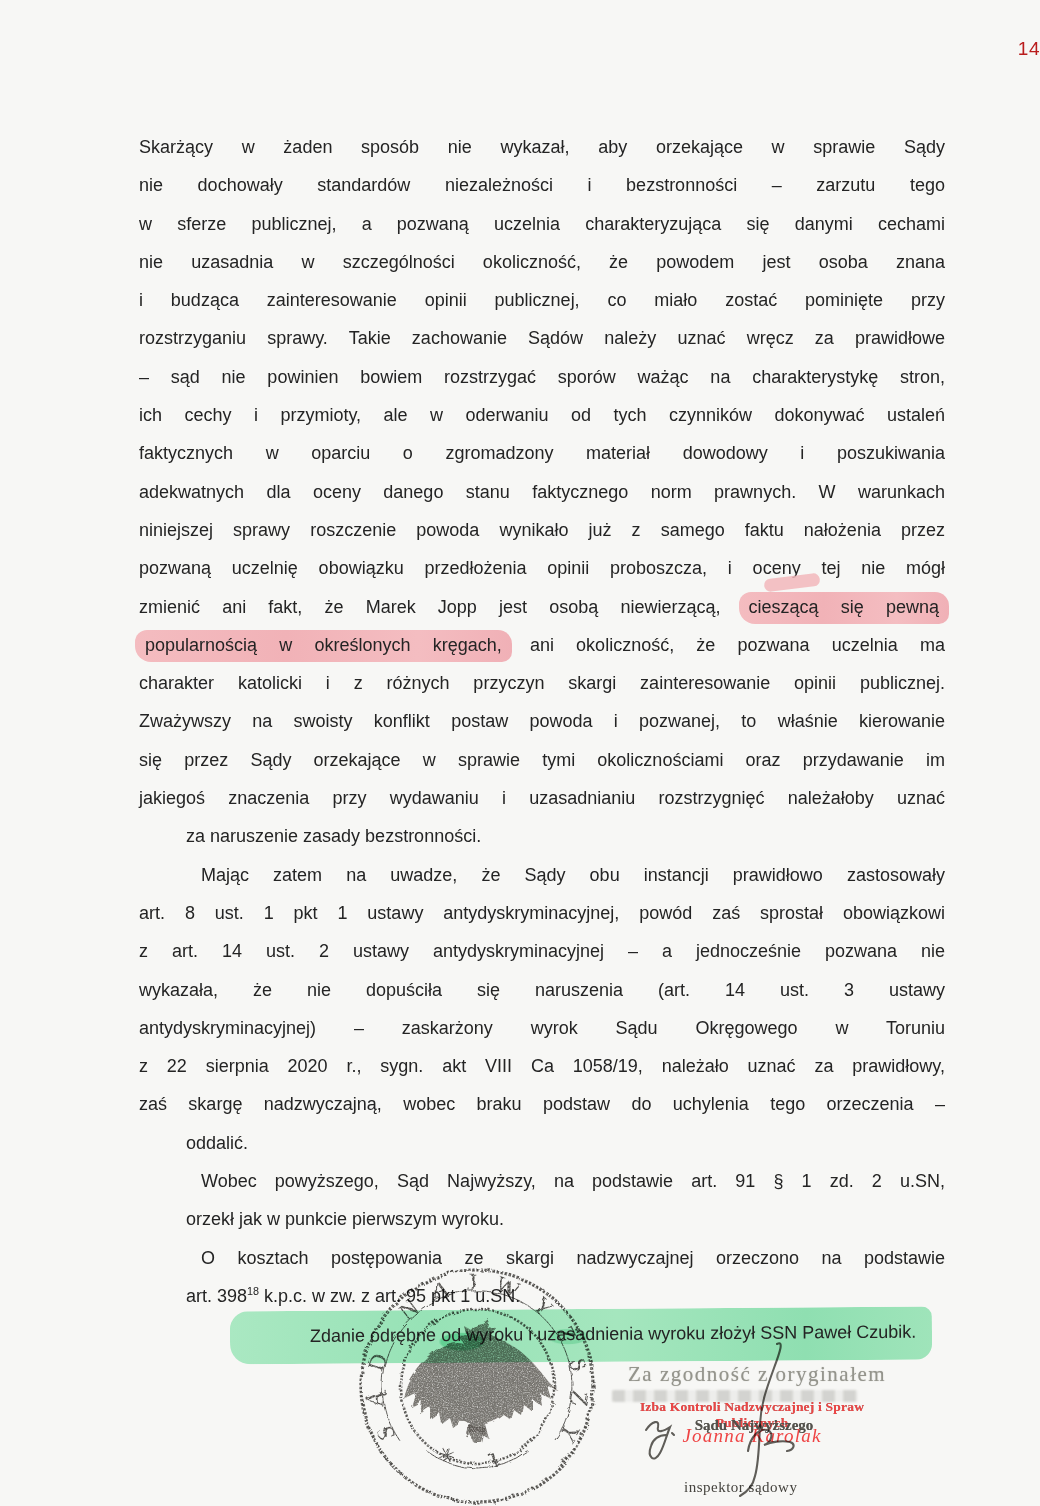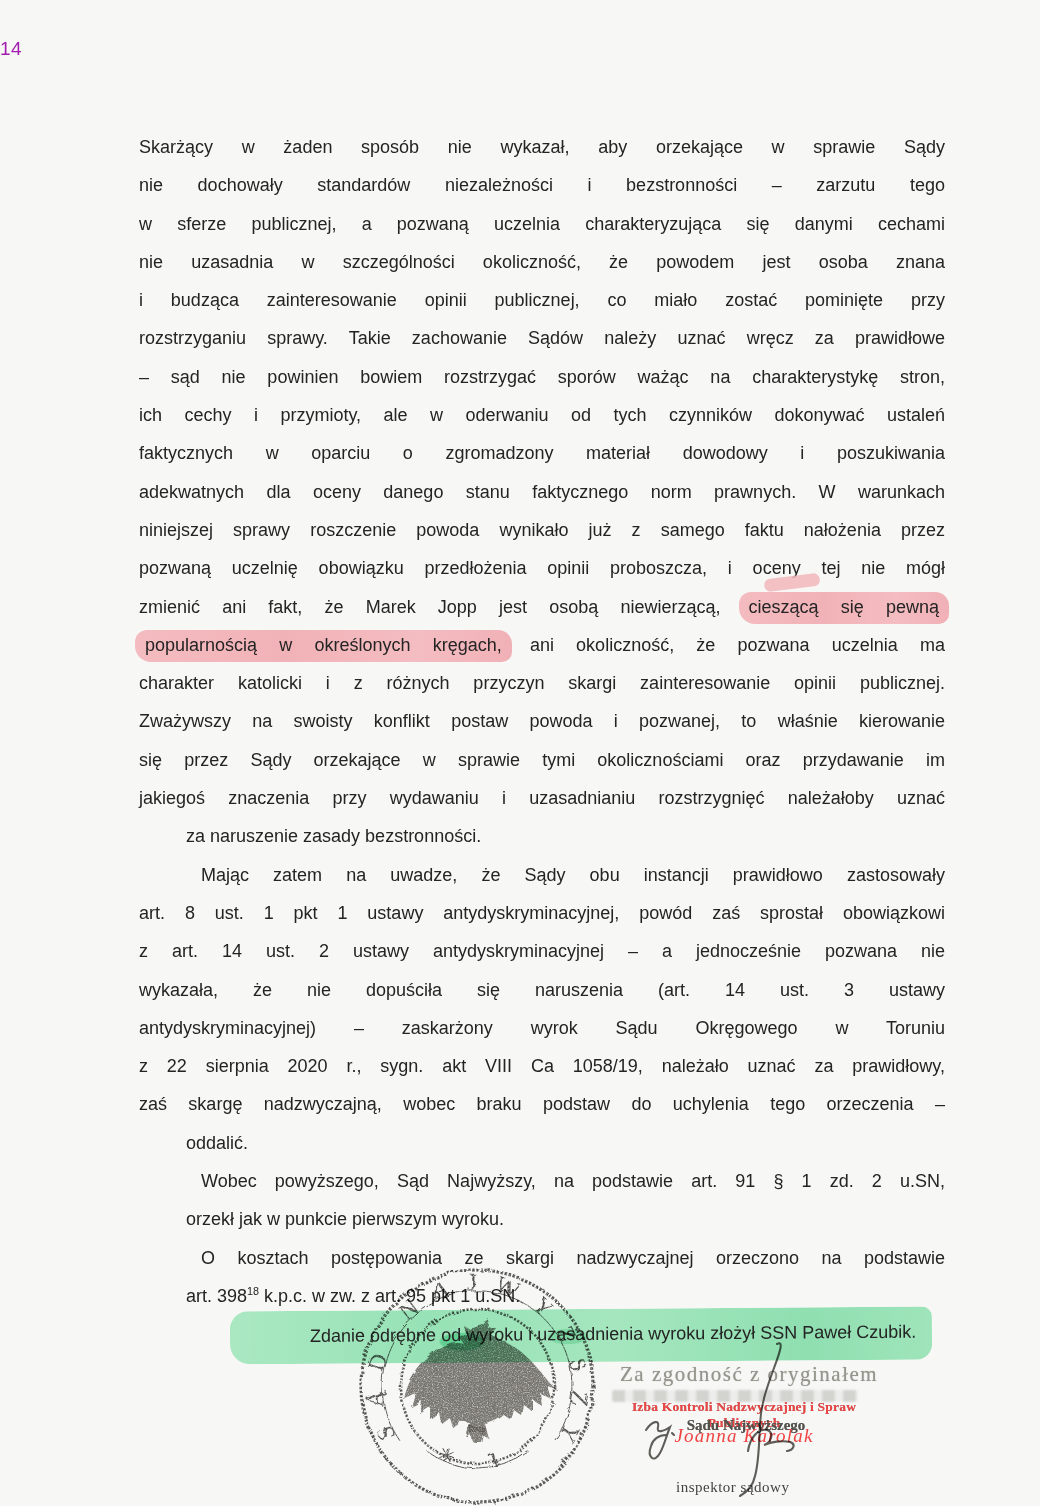--- a/index.html
+++ b/index.html
@@ -4,21 +4,21 @@
 <style>
   html,body{margin:0;padding:0;}
   body{
     width:1040px;height:1506px;position:relative;overflow:hidden;
     background:#f7f7f5;
     font-family:"Liberation Sans","DejaVu Sans",sans-serif;
     color:#262626;
   }
   .page-number{
     position:absolute;top:38px;left:0;width:1040px;
-    text-align:left;font-size:19px;color:#a21caf;letter-spacing:.5px;
+    text-align:right;font-size:19px;color:#b91c1c;letter-spacing:.5px;
   }
   .body-text{
     position:absolute;left:139px;top:128px;width:806px;
     font-size:18px;line-height:38.3px;color:#242424;
   }
   .line{white-space:normal;text-align:justify;text-align-last:justify;height:38.3px;overflow:visible;}
   .line.last{text-align-last:left;margin-left:47px;}
   .line.indent{text-indent:62px;}
   sup{font-size:60%;line-height:0;vertical-align:super;}
   mark{color:inherit;}
@@ -43,21 +43,21 @@
     background:#f2b7bb;border-radius:8px;transform:rotate(-7deg);opacity:.85;
   }
   .seal{
     position:absolute;left:356px;top:1265px;width:240px;height:240px;
     mix-blend-mode:multiply;opacity:.9;
   }
   .handwriting{
     position:absolute;left:608px;top:1338px;width:340px;height:170px;
     mix-blend-mode:multiply;
   }
-  .cert{position:absolute;color:#3f3d39;}
+  .cert{position:absolute;color:#3f3d39;margin-left:8px;}
   .cert-original{
     left:620px;top:1362px;width:260px;
     font-family:"Liberation Serif","DejaVu Serif",serif;
     font-size:21px;letter-spacing:1.5px;color:#94948c;
     text-shadow:0 0 1px rgba(148,148,140,.6);
   }
   .ghost-line{
     position:absolute;left:612px;top:1390px;width:246px;height:12px;
     background:repeating-linear-gradient(90deg,rgba(125,125,118,.38) 0 13px,rgba(125,125,118,.1) 13px 21px);
     filter:blur(1.3px);border-radius:2px;opacity:.75;

